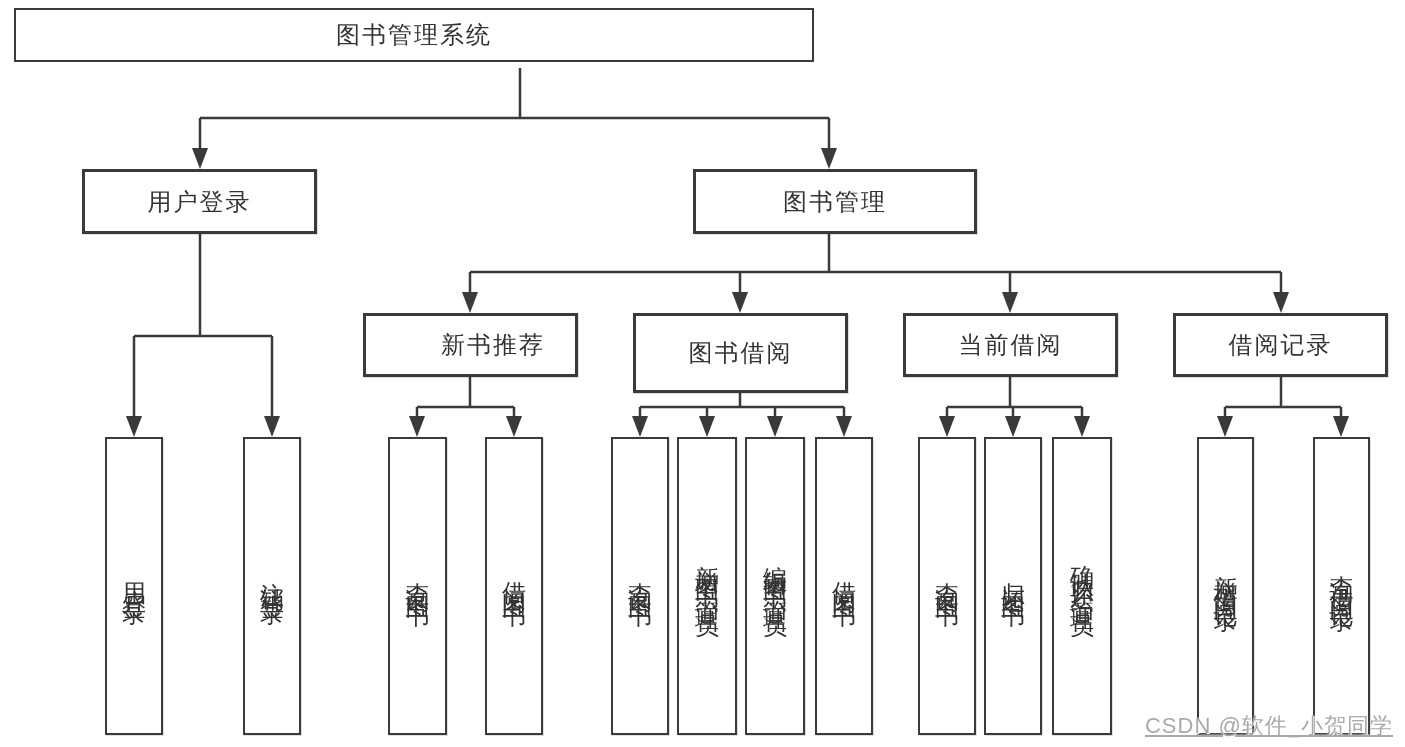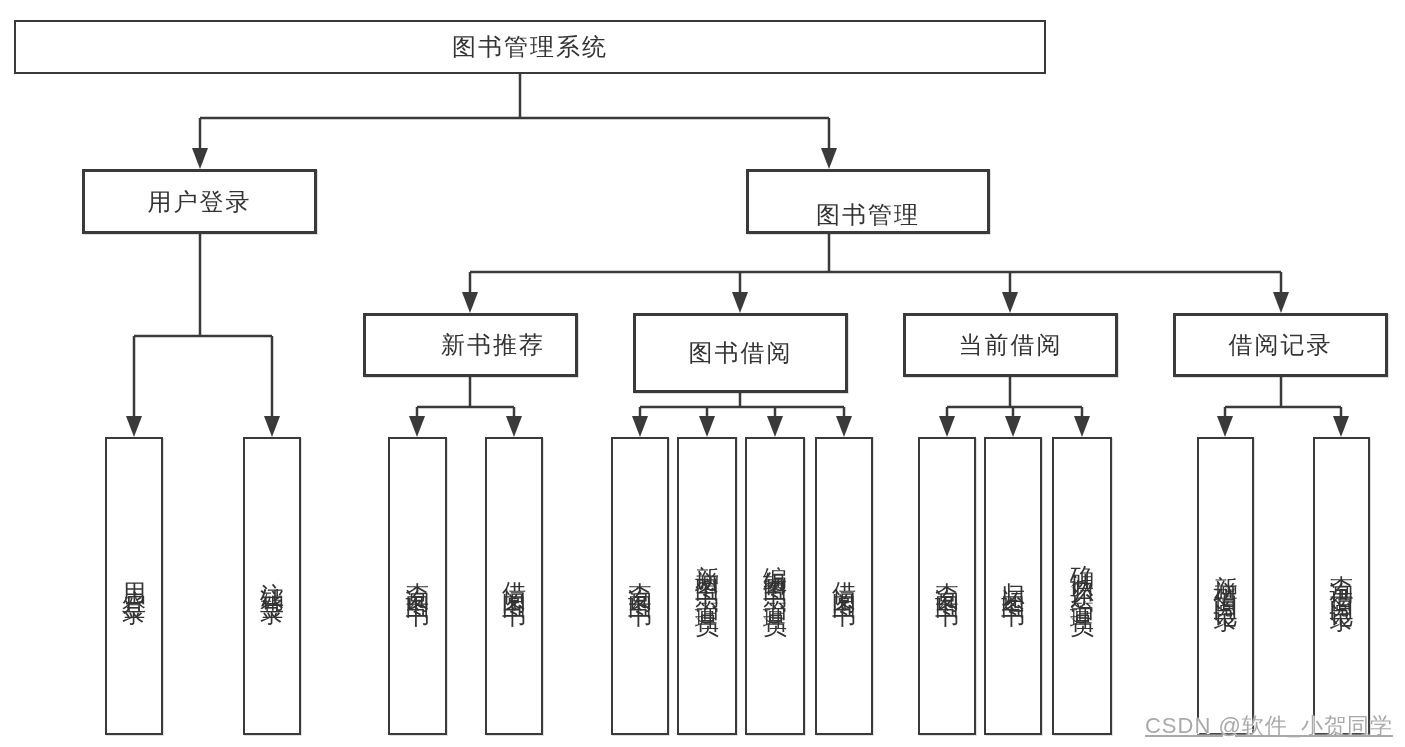--- a/index.html
+++ b/index.html
@@ -117,28 +117,28 @@
       <polygon points="1074,416 1090,416 1082,437" fill="#3a3a3a" stroke="none"></polygon>
     </g>
 
     <g>
       <path d="M1281 377 V407 M1225 407 H1341 M1225 407 V418 M1341 407 V418"></path>
       <polygon points="1217,416 1233,416 1225,437" fill="#3a3a3a" stroke="none"></polygon>
       <polygon points="1333,416 1349,416 1341,437" fill="#3a3a3a" stroke="none"></polygon>
     </g>
   </svg>
 
-  <div class="node" style="left:14px; top:20px; width:1032px; height:54px;">
+  <div class="node" style="left:14px; top:8px; width:800px; height:54px;">
     <span class="label">图书管理系统</span>
   </div>
 
   <div class="node lvl" style="left:82px; top:169px; width:235px; height:65px;">
     <span class="label">用户登录</span>
   </div>
-  <div class="node lvl" style="left:746px; top:169px; width:244px; height:65px;align-items:flex-end;">
+  <div class="node lvl" style="left:693px; top:169px; width:284px; height:65px;">
     <span class="label">图书管理</span>
   </div>
 
   <div class="node lvl" style="left:363px; top:313px; width:215px; height:64px;padding-left:45px;">
     <span class="label">新书推荐</span>
   </div>
   <div class="node lvl" style="left:633px; top:313px; width:215px; height:80px;">
     <span class="label">图书借阅</span>
   </div>
   <div class="node lvl" style="left:903px; top:313px; width:215px; height:64px;align-items:center;">

